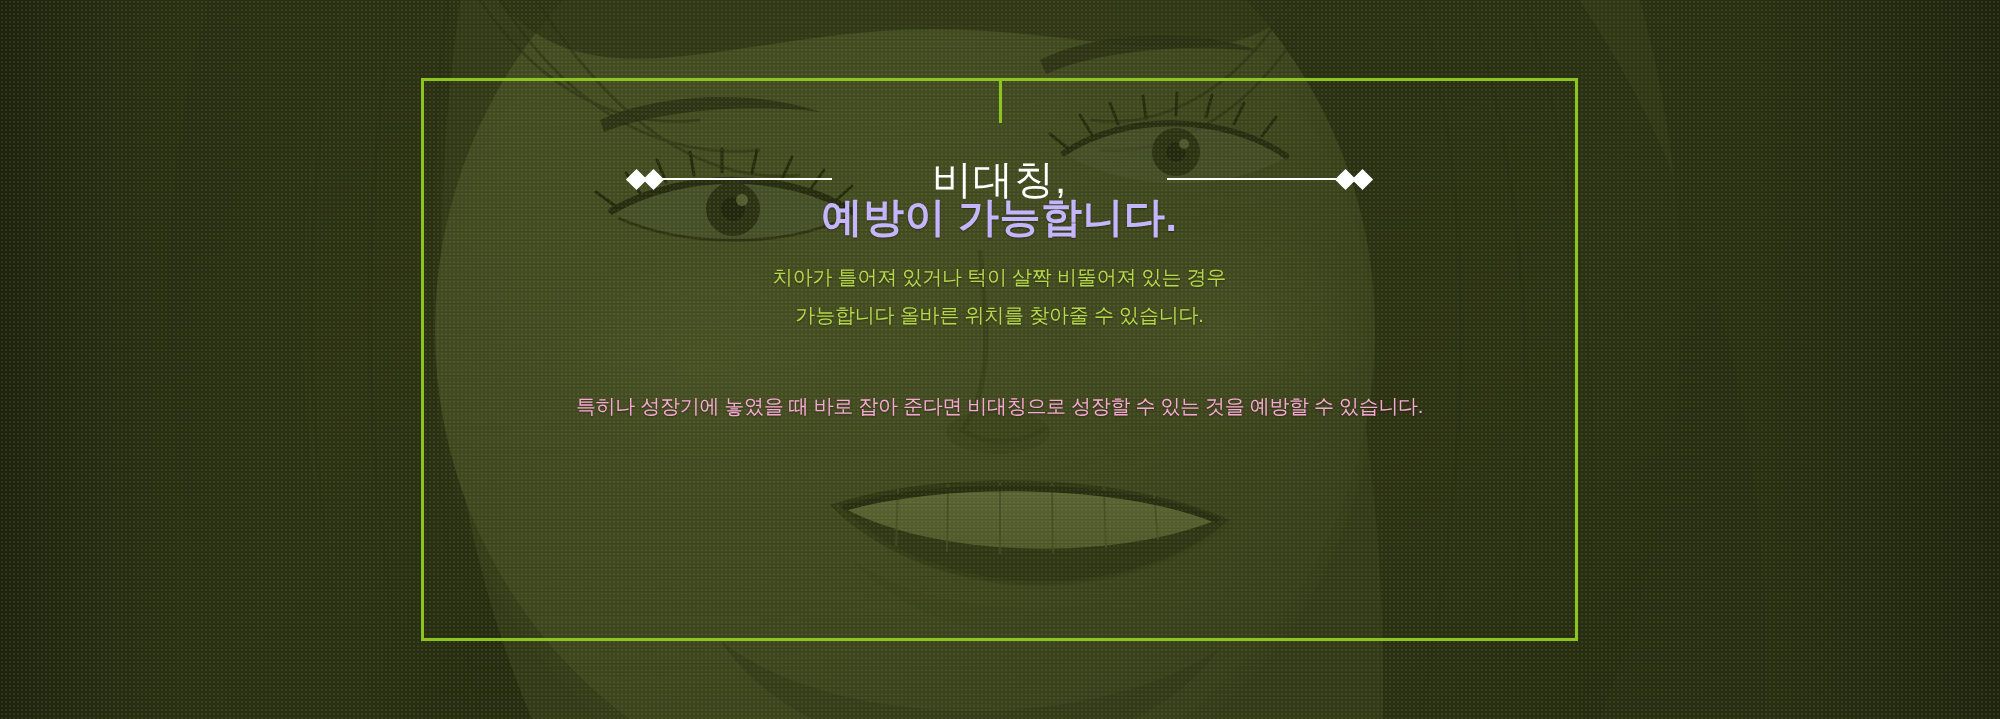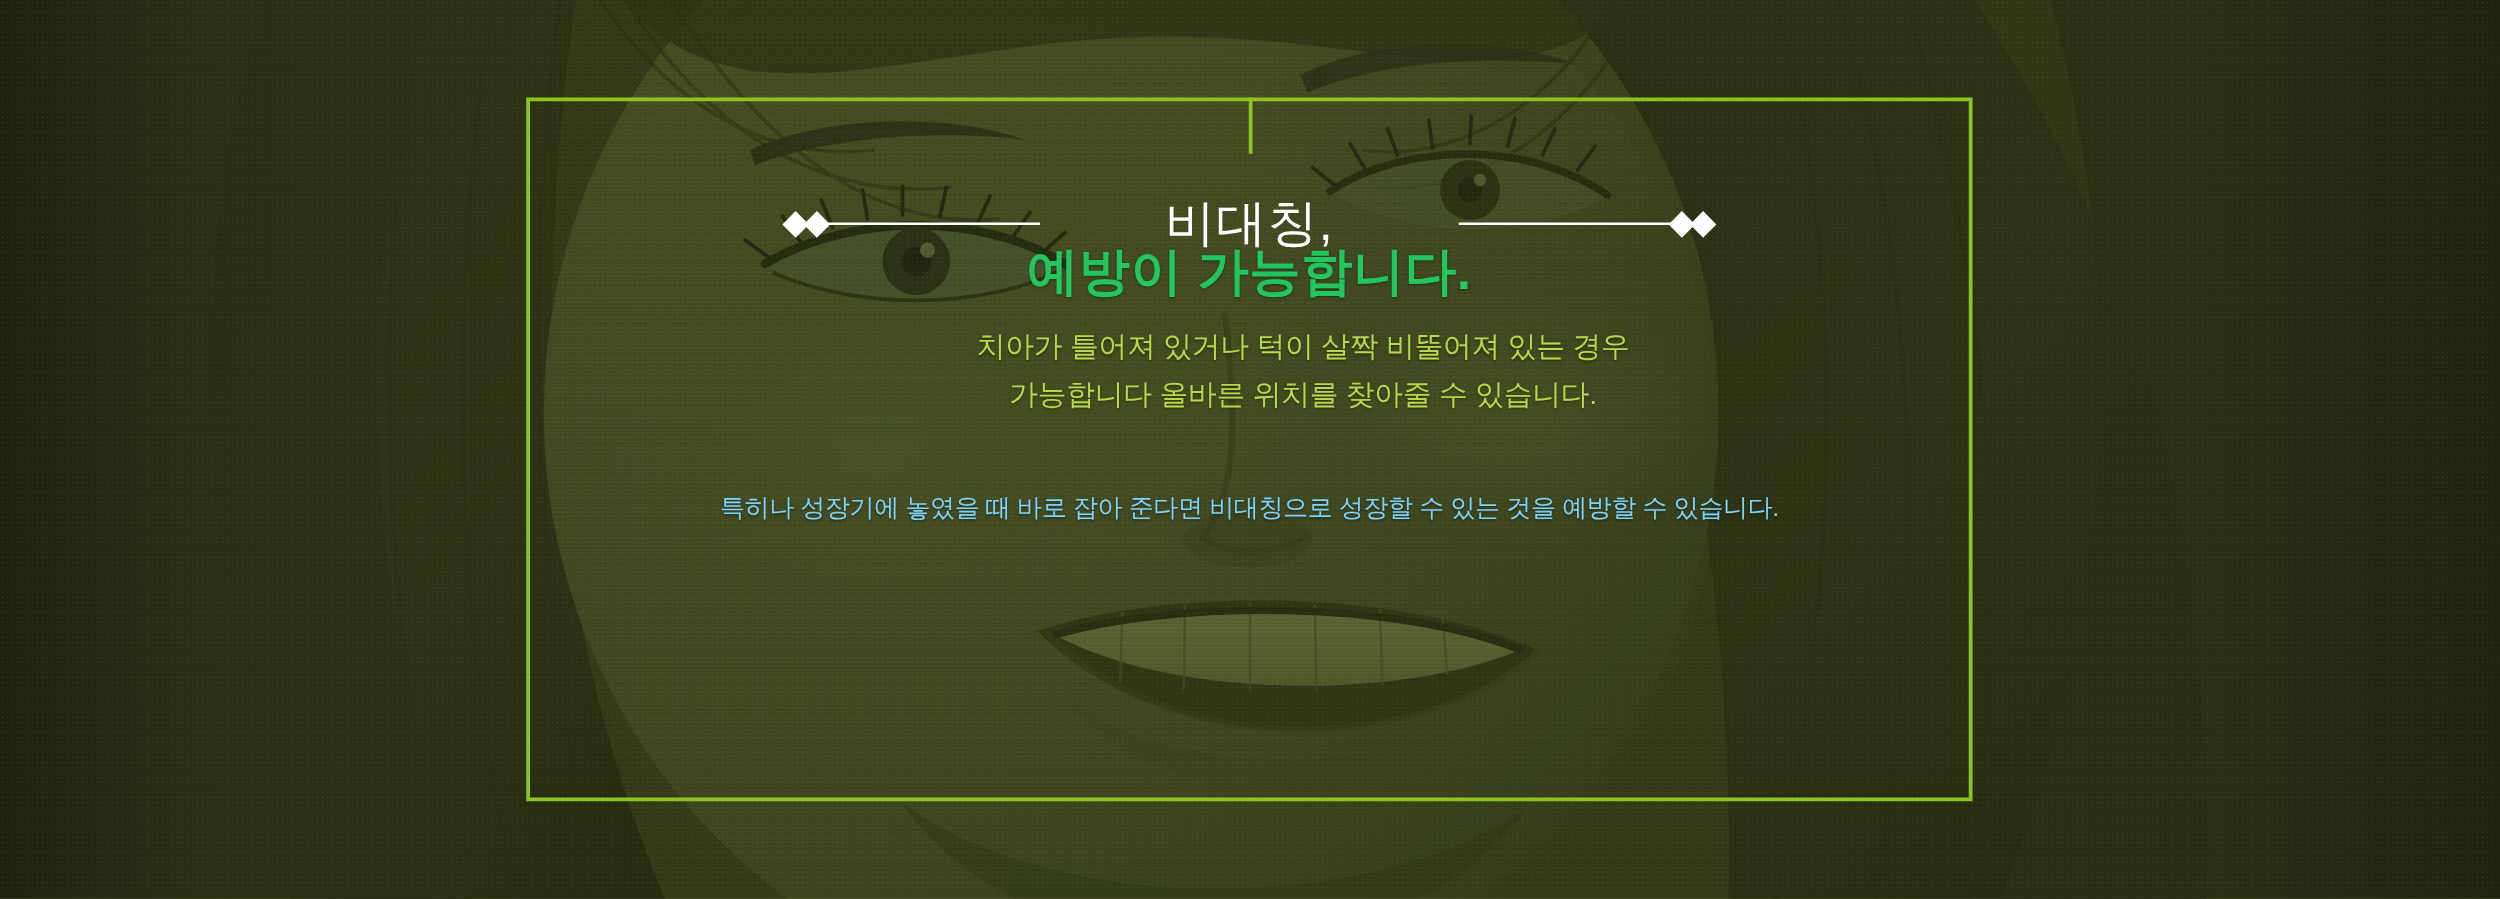--- a/index.html
+++ b/index.html
@@ -168,50 +168,49 @@
     letter-spacing: 1px;
     line-height: 1.1;
     white-space: nowrap;
   }
 
   .title-accent {
     position: absolute;
     top: 112px;
     left: 0;
     width: 100%;
-    color: #22c55e;
+    color: #c4b5fd;
     font-size: 41px;
     font-weight: 700;
     letter-spacing: 0.5px;
     text-shadow: 0 1px 2px rgba(20,25,8,0.55);
   }
 
   
   .body-copy {
     position: absolute;
     top: 180px;
     left: 0;
     width: 100%;
     color: #b7d84a;
-    font-size: 23px;
+    font-size: 20px;
     font-weight: 400;
     line-height: 38px;
     letter-spacing: -0.2px;
     text-shadow: 0 1px 2px rgba(20,25,8,0.5);
-    padding-left: 43px;
   }
 
   .body-copy p { margin: 0; }
 
   .footnote {
     position: absolute;
     top: 315px;
     left: 0;
     width: 100%;
-    color: #7dd3fc;
+    color: #f9a8d4;
     font-size: 20px;
     font-weight: 400;
     letter-spacing: -0.3px;
     text-shadow: 0 1px 2px rgba(20,25,8,0.5);
   }
 </style>
 </head>
 <body>
 
 <div id="banner">

